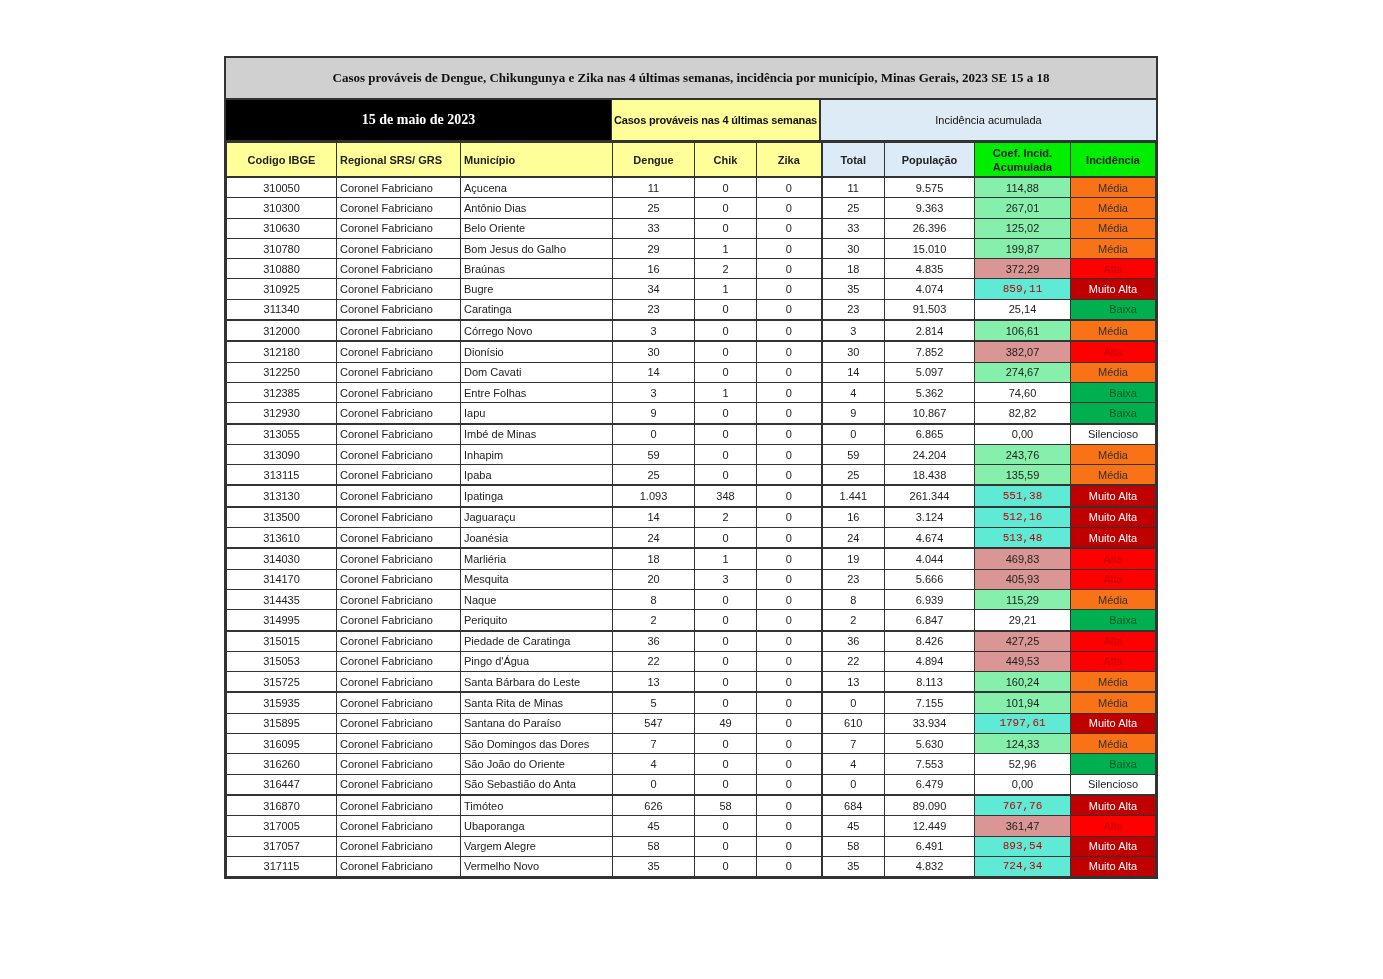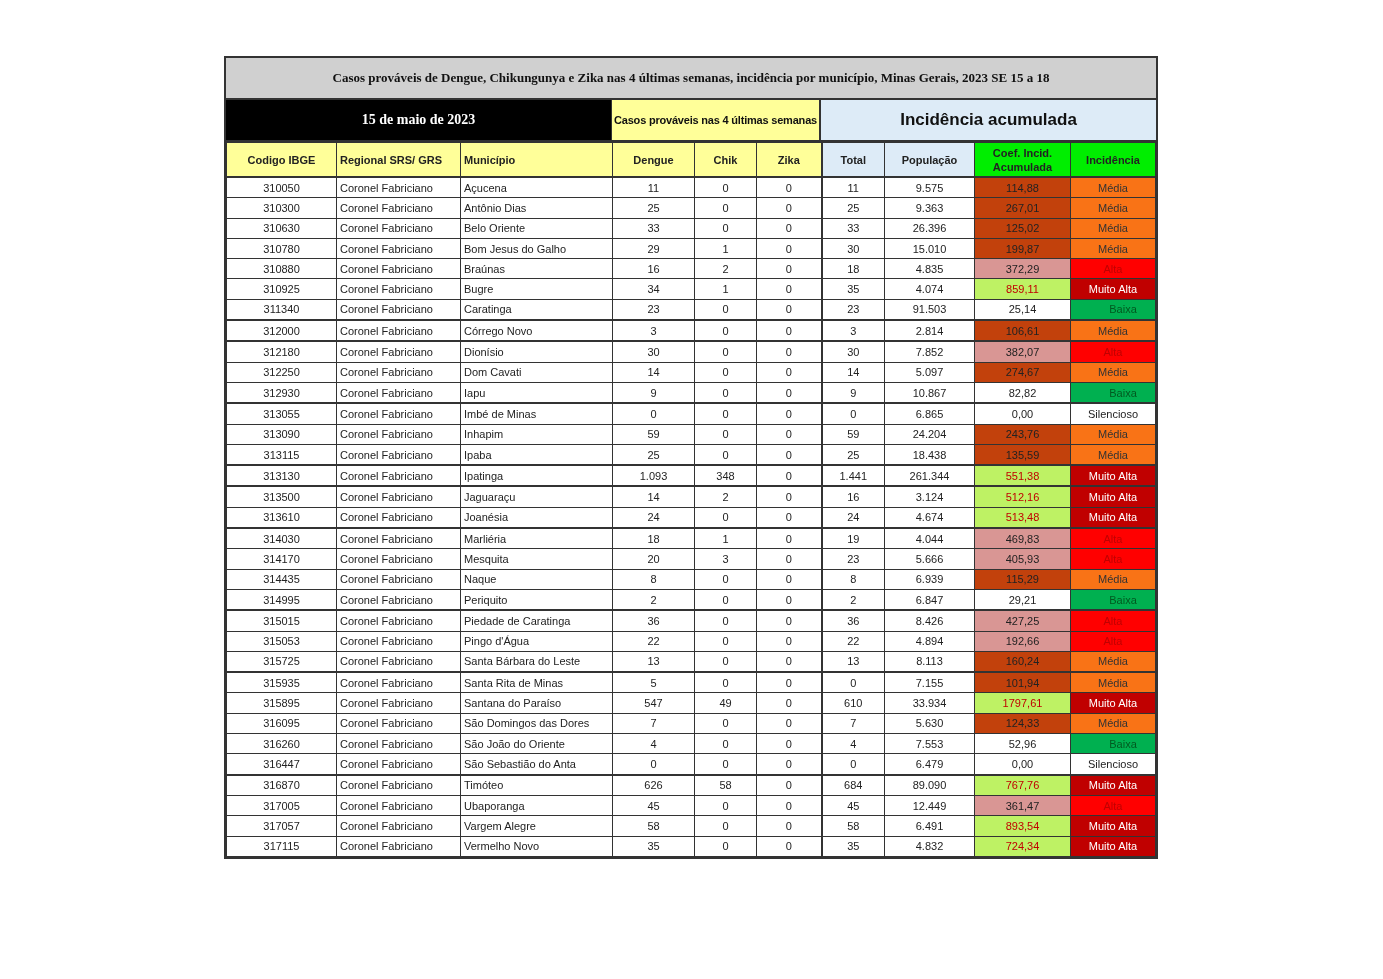--- a/index.html
+++ b/index.html
@@ -10,35 +10,35 @@
   }
   .title-row {
     height: 40px; background: #d0d0d0; border-bottom: 2px solid #333;
     display: flex; align-items: center; justify-content: center;
     font-family: "Liberation Serif", serif; font-weight: bold; font-size: 13px; color: #111;
   }
   .group-row { display: flex; height: 40px; border-bottom: 2px solid #333; }
   .group-row > div { display: flex; align-items: center; justify-content: center; box-sizing: border-box; }
   .g-date { width: 386px; background: #000; color: #fff; font-family: "Liberation Serif", serif; font-weight: bold; font-size: 14px; border-right: 1px solid #333; text-align: center; }
   .g-cases { width: 209px; background: #ffff99; color: #111; font-weight: bold; font-size: 11px; border-right: 2px solid #333; white-space: nowrap; letter-spacing: -0.2px; }
-  .g-inc { flex: 1; background: #ddebf7; color: #111; font-weight: bold; font-size: 17px; }
+  .g-inc { flex: 1; background: #ddebf7; color: #111; font-weight: normal; font-size: 11px; }
 
   table { border-collapse: collapse; width: 100%; table-layout: fixed; }
   th, td { border: 1px solid #333; padding: 0; font-size: 11px; color: #222; overflow: hidden; white-space: nowrap; }
   th { height: 33px; font-weight: bold; background: #ffff99; border-bottom: 2px solid #333; line-height: 14px; }
   th.blue { background: #ddebf7; }
   th.green { background: #00ee00; }
   th.left, td.left { text-align: left; padding-left: 3px; }
   th.center, td.center { text-align: center; }
   td { height: 19.3px; text-align: center; }
   tr.thick td { border-top: 2px solid #333; }
   .sep-right { border-right: 2px solid #333; }
-  .coef-media { background: #c2410c; }
+  .coef-media { background: #86efac; }
   .coef-alta { background: #d99694; }
-  .coef-muito { background: #bef264; color: #c00000; }
+  .coef-muito { background: #5eead4; color: #c00000; font-family: Liberation Mono, monospace; }
   .coef-baixa, .coef-sil { background: #ffffff; }
   .inc-media { background: #f97316; color: #333; }
   .inc-alta { background: #ff0000; color: #c00000; }
   .inc-muito { background: #c00000; color: #ffffff; }
   .inc-baixa { background: #00b050; color: #005a20; padding-left: 20px; }
   .inc-sil { background: #ffffff; color: #222; }
 </style>
 </head>
 <body>
 
@@ -191,20 +191,32 @@
           <td class="left">Dom Cavati</td>
           <td class="center">14</td>
           <td class="center">0</td>
           <td class="center sep-right">0</td>
           <td class="center">14</td>
           <td class="center">5.097</td>
           <td class="center coef-media">274,67</td>
           <td class="center inc-media">Média</td>
         </tr>
         <tr>
+          <td class="center">312385</td>
+          <td class="left">Coronel Fabriciano</td>
+          <td class="left">Entre Folhas</td>
+          <td class="center">3</td>
+          <td class="center">1</td>
+          <td class="center sep-right">0</td>
+          <td class="center">4</td>
+          <td class="center">5.362</td>
+          <td class="center coef-baixa">74,60</td>
+          <td class="center inc-baixa">Baixa</td>
+        </tr>
+        <tr>
           <td class="center">312930</td>
           <td class="left">Coronel Fabriciano</td>
           <td class="left">Iapu</td>
           <td class="center">9</td>
           <td class="center">0</td>
           <td class="center sep-right">0</td>
           <td class="center">9</td>
           <td class="center">10.867</td>
           <td class="center coef-baixa">82,82</td>
           <td class="center inc-baixa">Baixa</td>
@@ -343,21 +355,21 @@
         </tr>
         <tr>
           <td class="center">315053</td>
           <td class="left">Coronel Fabriciano</td>
           <td class="left">Pingo d'Água</td>
           <td class="center">22</td>
           <td class="center">0</td>
           <td class="center sep-right">0</td>
           <td class="center">22</td>
           <td class="center">4.894</td>
-          <td class="center coef-alta">192,66</td>
+          <td class="center coef-alta">449,53</td>
           <td class="center inc-alta">Alta</td>
         </tr>
         <tr>
           <td class="center">315725</td>
           <td class="left">Coronel Fabriciano</td>
           <td class="left">Santa Bárbara do Leste</td>
           <td class="center">13</td>
           <td class="center">0</td>
           <td class="center sep-right">0</td>
           <td class="center">13</td>

